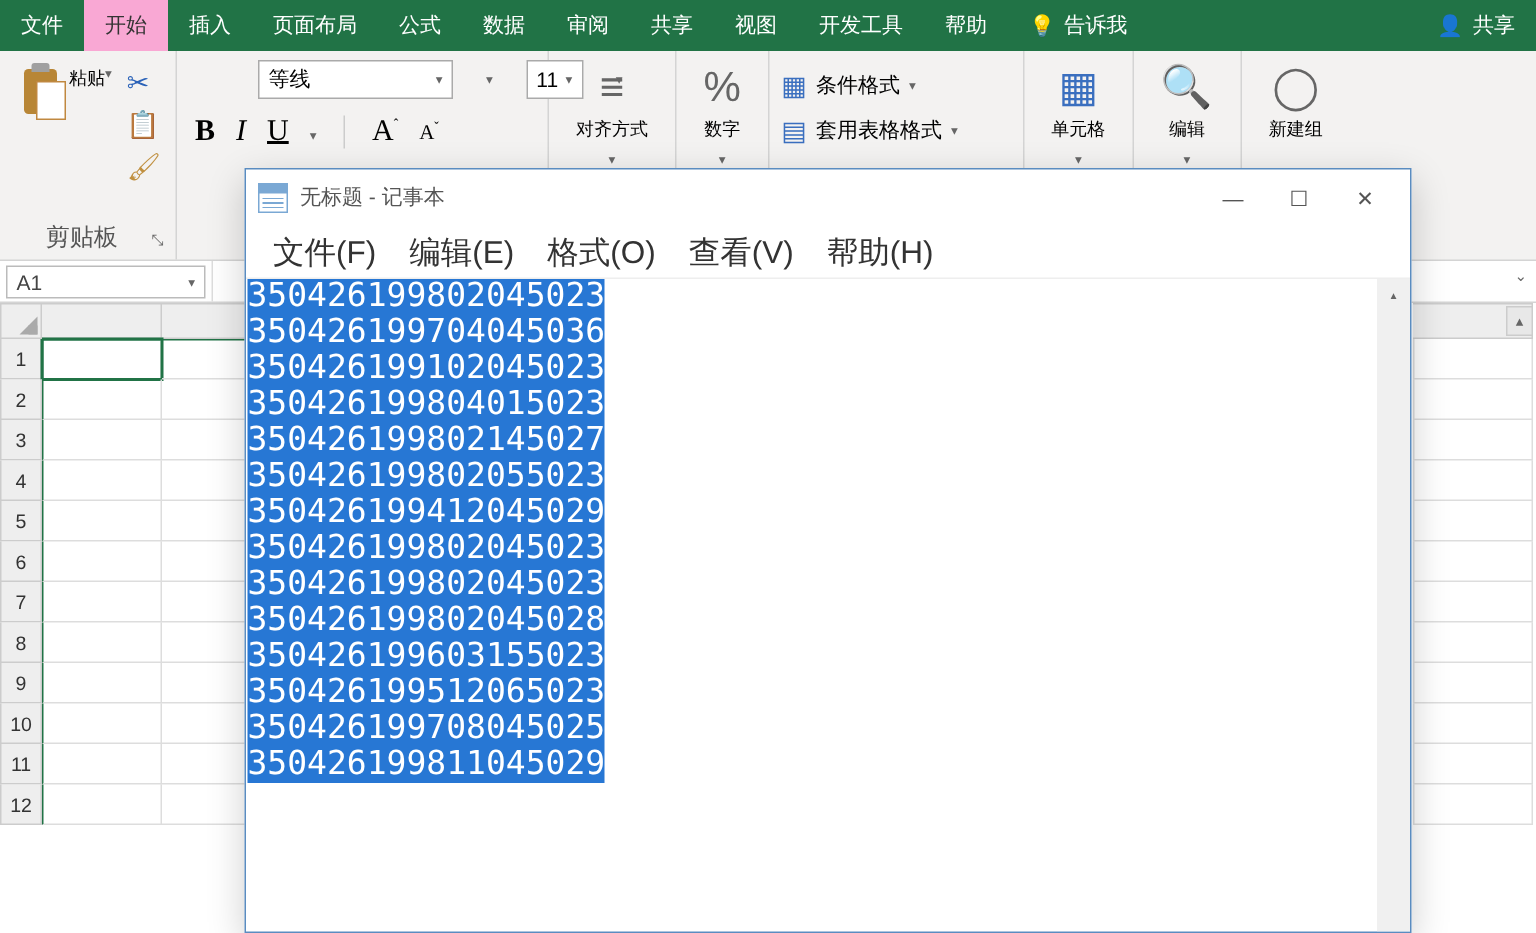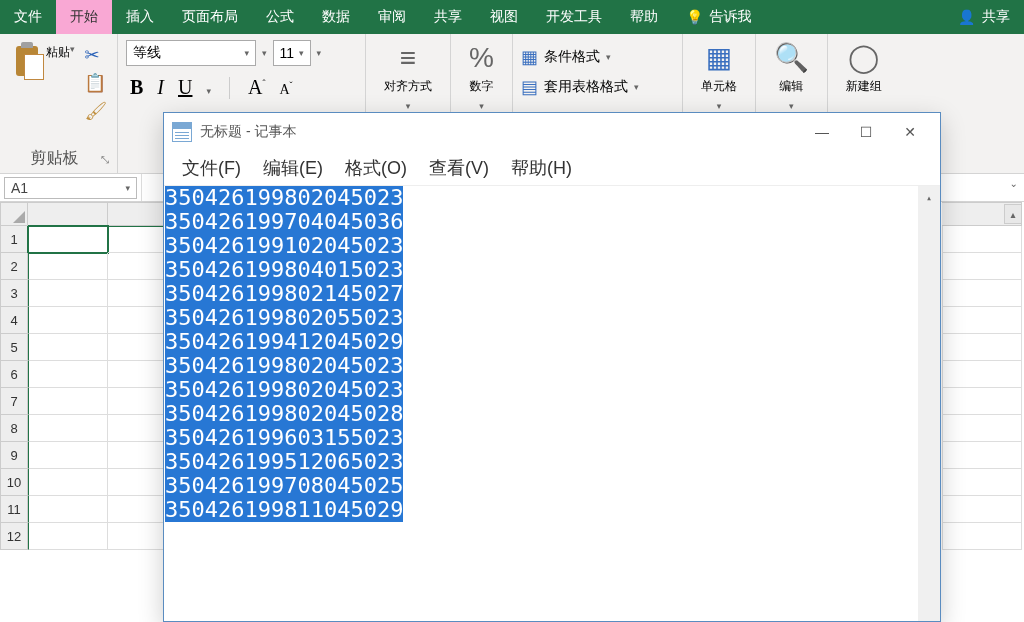--- a/index.html
+++ b/index.html
@@ -59,21 +59,21 @@
   .clip-handle {
     position:absolute; left:7px; top:-2px; width:12px; height:6px;
     background:#a0a0a0; border-radius:2px 2px 0 0;
   }
   .clip-small { display:flex; flex-direction:column; gap:10px; padding:6px 4px 0; }
   .mini-ico { font-size:18px; line-height:1; cursor:pointer; color:#444; }
   .scissors { color:#2a62b8; }
   .brush { color:#c09040; }
 
   
-  .font-group .row1 { display:flex; gap:6px; margin-bottom:10px; }
+  .font-group .row1 { display:flex; gap:22px; margin-bottom:10px;margin-left:46px; }
   .font-sel {
     border:1px solid #aaa; background:#fff; height:26px;
     display:flex; align-items:center; padding:0 6px; font-size:14px;
   }
   .font-name { width:130px; justify-content:space-between; }
   .font-size { width:38px; justify-content:space-between; }
   .dd { font-size:9px; color:#666; }
   .font-group .row2 { display:flex; gap:14px; align-items:baseline; padding-left:4px;}
   .r2b { font-family:"Times New Roman",serif; font-size:20px; cursor:pointer; }
   .b { font-weight:bold; }
@@ -177,21 +177,21 @@
     position:absolute; left:3px; right:3px; top:10px; height:8px;
     background:repeating-linear-gradient(#7aa8d4 0 1px, transparent 1px 3px);
   }
   .np-title { flex:1; }
   .np-winbtn {
     width:44px; height:32px; display:flex; align-items:center; justify-content:center;
     font-size:14px; color:#555; cursor:pointer;
   }
   .np-menu {
     height:34px; display:flex; align-items:center; gap:6px;
-    padding:0 10px; font-size:18px; color:#333;
+    padding:0 10px; font-size:21px; color:#333;
   }
   .np-menu-item { padding:4px 8px; cursor:pointer; }
   .np-body {
     flex:1; position:relative; border-top:1px solid #eee; overflow:hidden;
     font-family:"SimSun","NSimSun",monospace;
   }
   .np-text {
     padding:0 0 0 1px;
   }
   .np-line {

